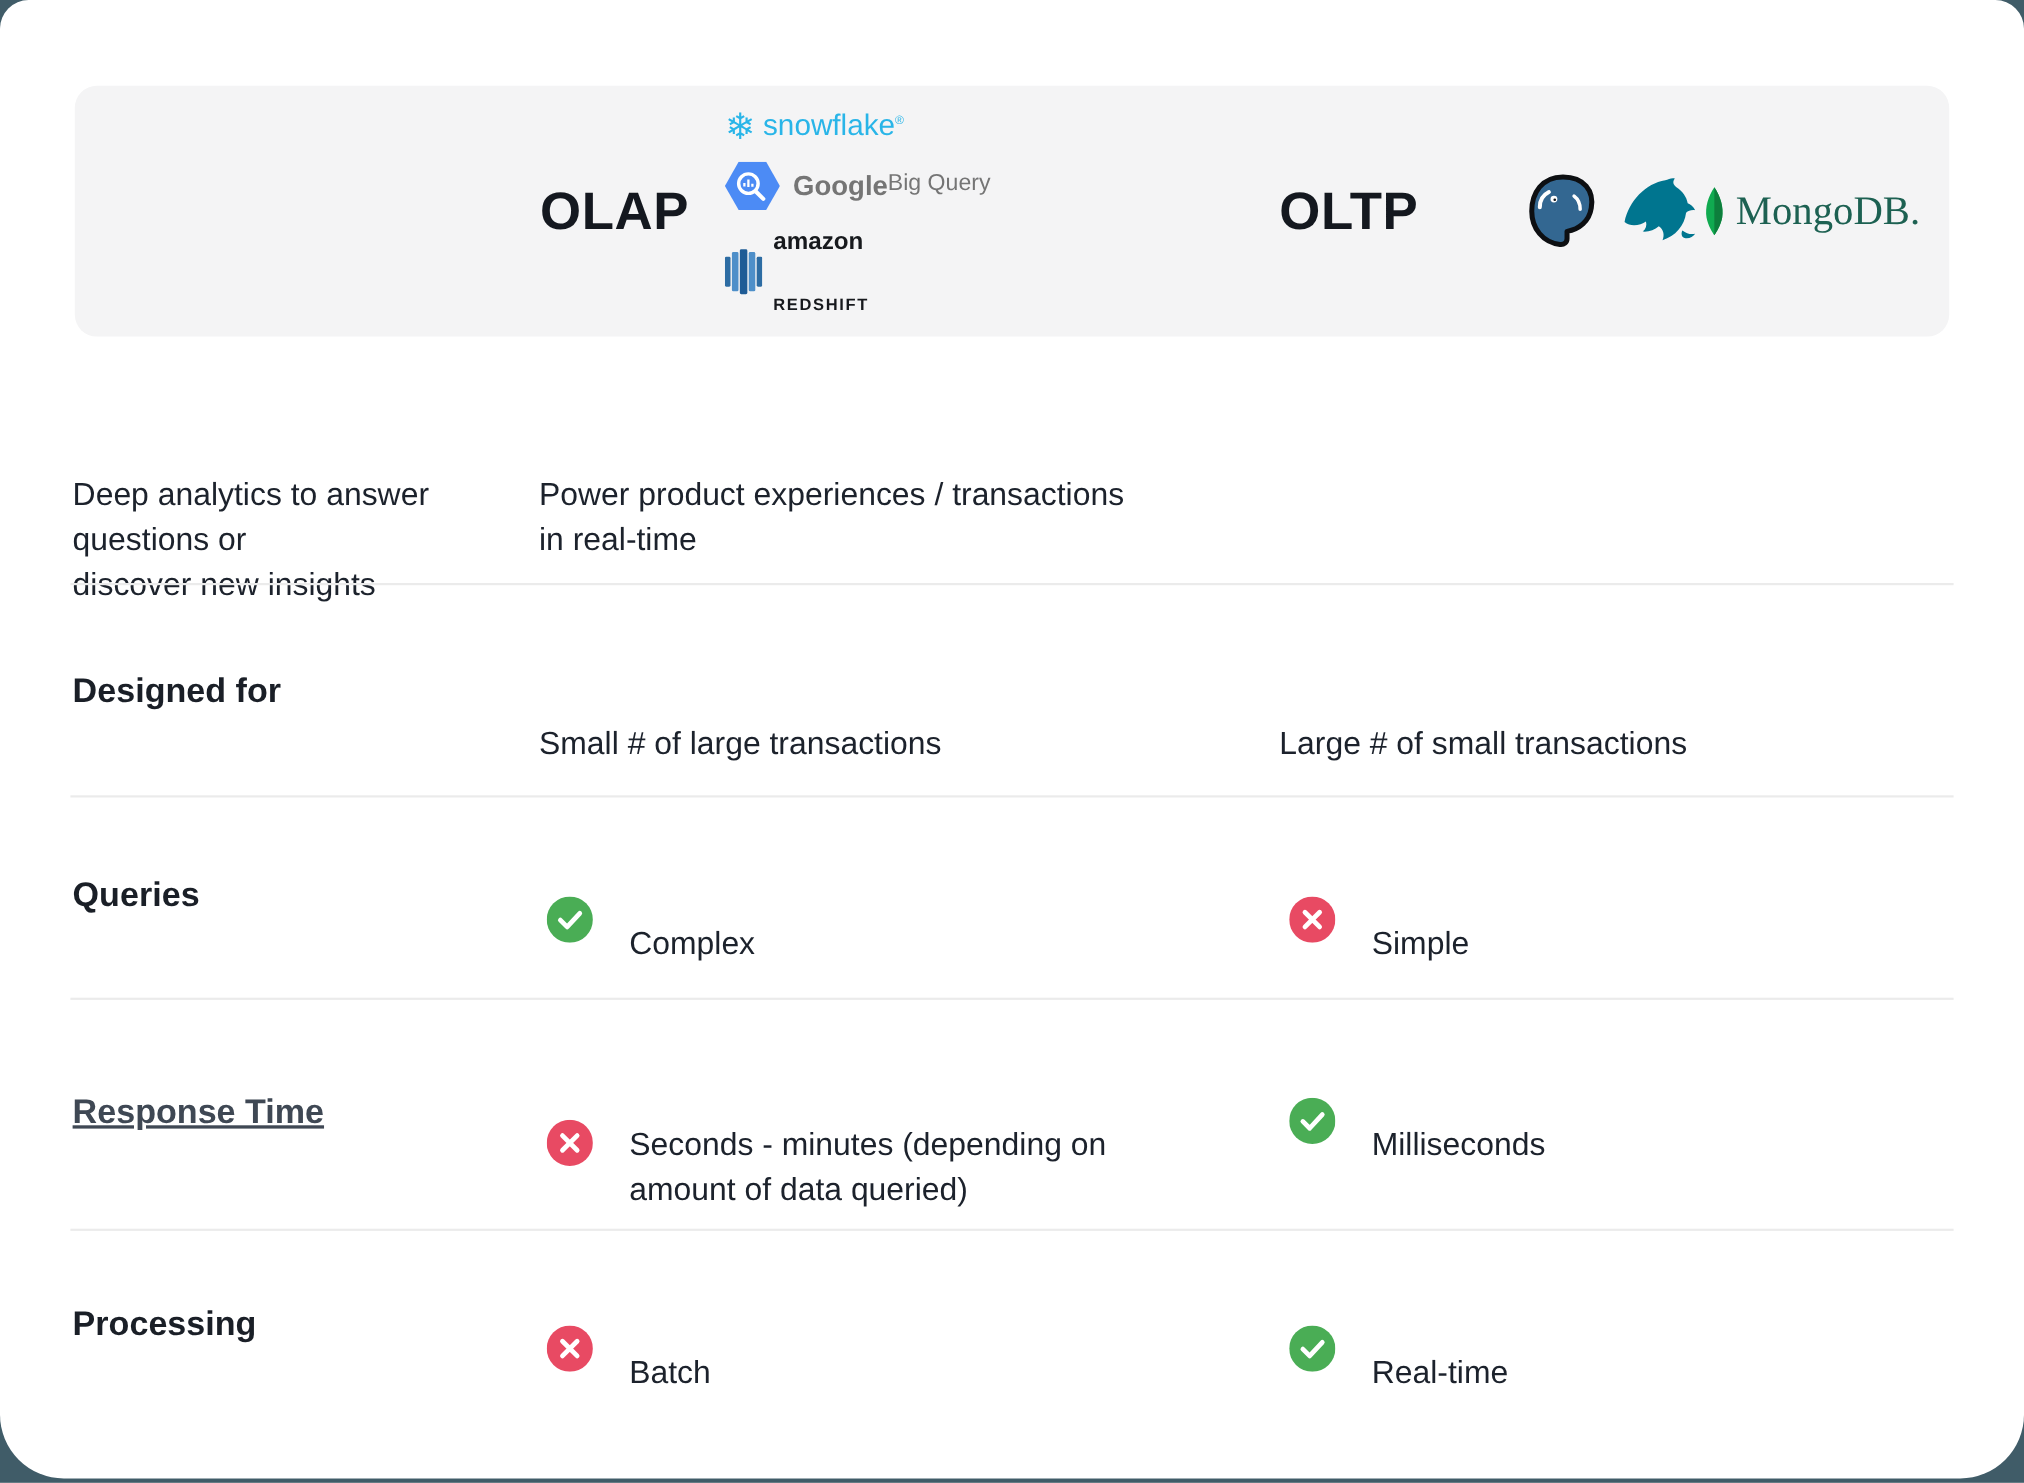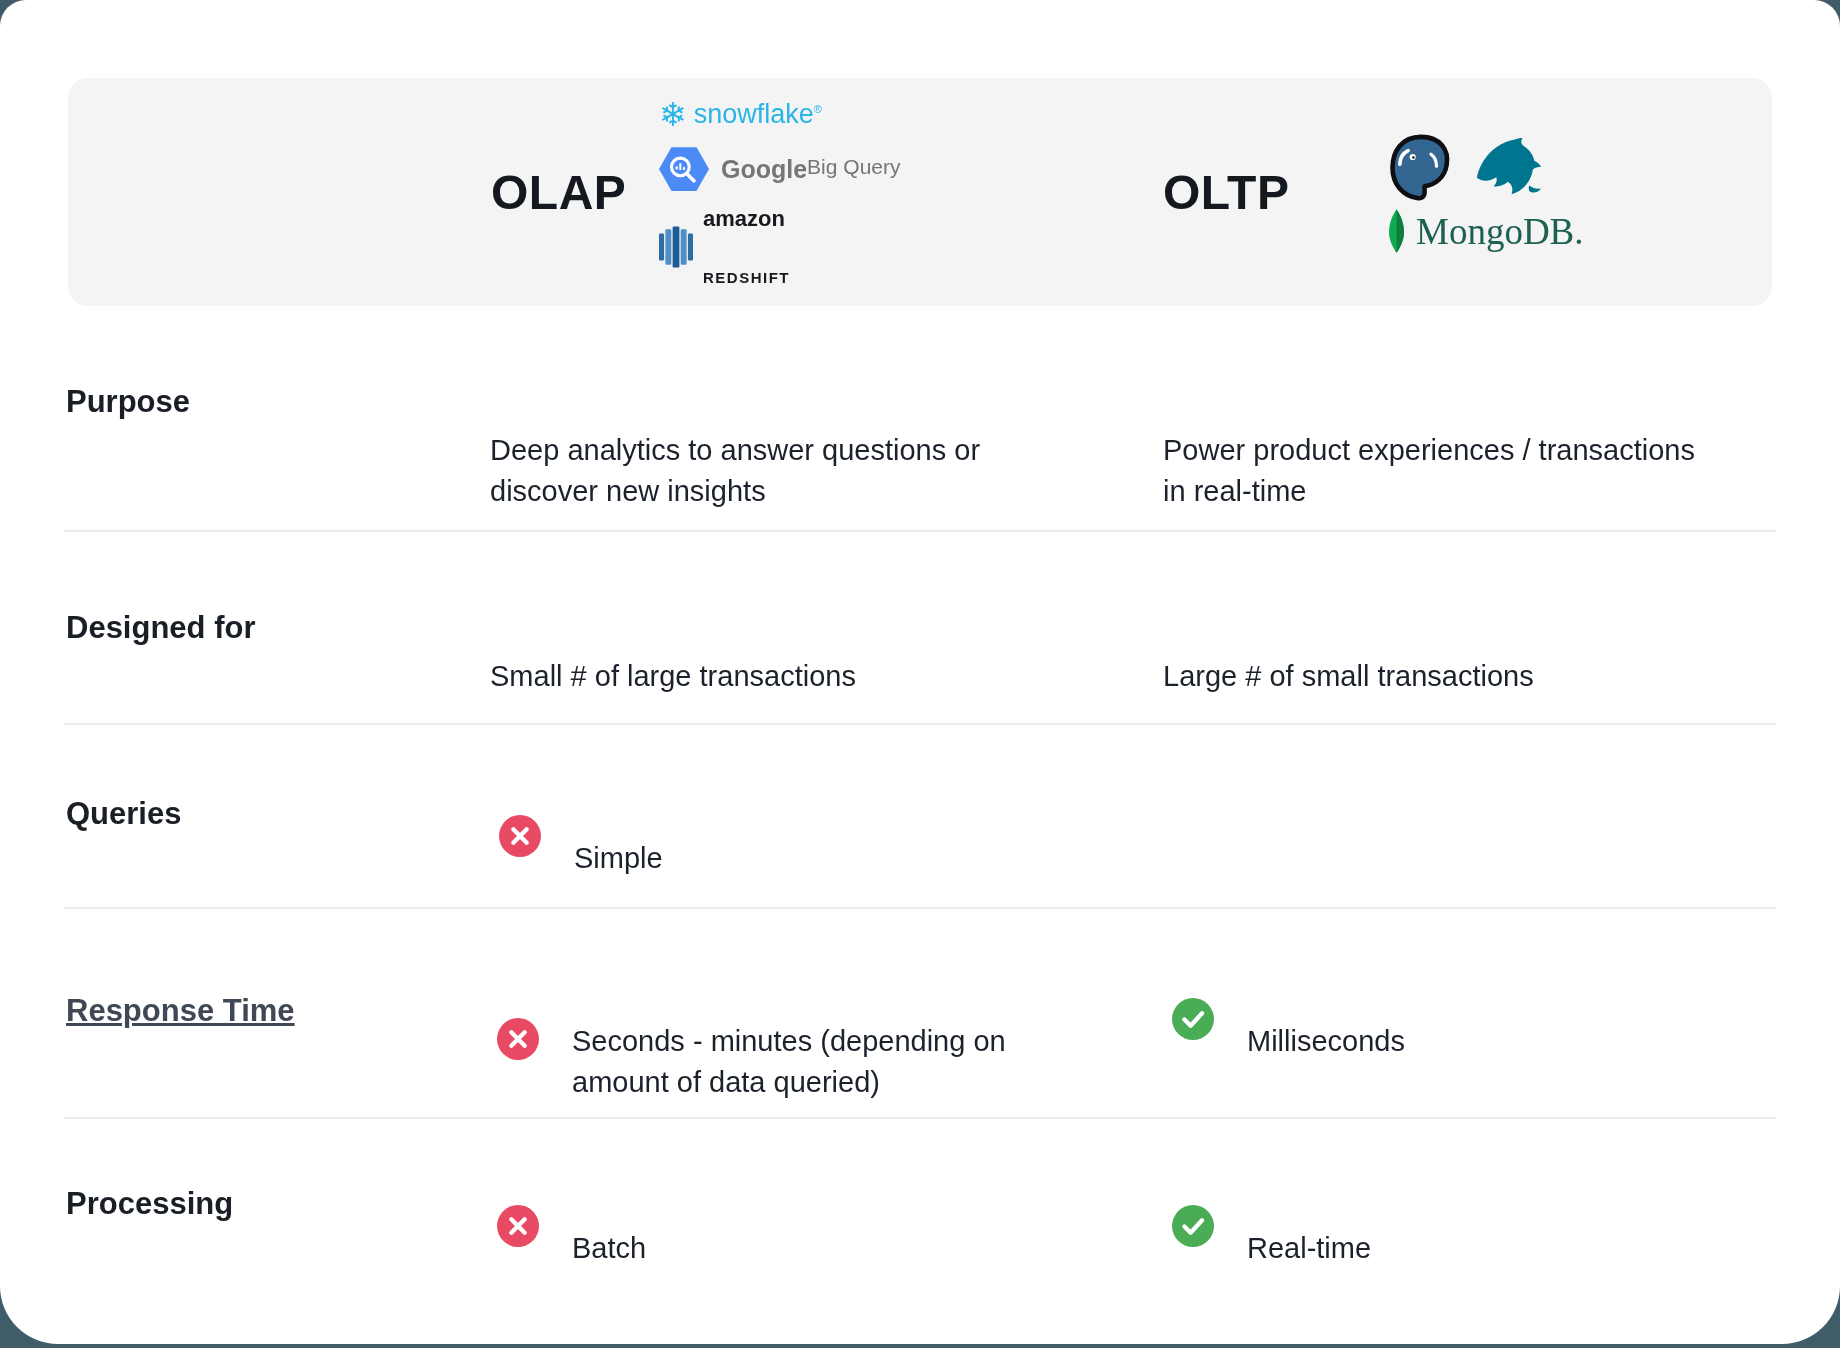--- a/index.html
+++ b/index.html
@@ -35,21 +35,21 @@
   .bq-svg{width:50px;height:44px;}
   .bq-text{margin-left:12px;display:flex;line-height:1.08;}
   .bq-l1{font-size:25px;font-weight:600;color:var(--google-gray,#757575);}
   .bq-l2{font-size:21px;font-weight:400;color:var(--google-gray,#757575);}
   
   .rs-svg{width:34px;height:46px;}
   .rs-text{margin-left:10px;display:flex;flex-direction:column;line-height:1.05;}
   .rs-l1{font-size:22px;font-weight:700;color:var(--redshift-text,#17191d);}
   .rs-l2{font-size:15px;font-weight:700;letter-spacing:1.5px;color:var(--redshift-text,#17191d);margin-top:40px;}
   
-  .oltp-logos{display:flex;flex-direction:column;gap:4px;margin-left:56px;}
+  .oltp-logos{display:flex;flex-direction:row;gap:4px;margin-left:56px;}
   .oltp-top{display:flex;align-items:flex-end;gap:18px;}
   .pg-svg{width:66px;height:74px;}
   .my-svg{width:74px;height:72px;}
   .mongo-row{display:flex;align-items:center;gap:10px;}
   .mongo-leaf{width:19px;height:44px;}
   .mongo-label{font-family:"Liberation Serif","DejaVu Serif",serif;
     font-size:37px;color:var(--mongo-text,#1d6152);}
   
   .row{
     position:absolute;left:66px;width:1708px;
@@ -138,37 +138,43 @@
             <path d="M10 0 C16 9 19 19 17.5 29 C16 37 12 43 10 46 Z" fill="var(--mongo-leaf-dark)"></path>
           </svg>
           <span class="mongo-label">MongoDB.</span>
         </div>
       </div>
     </div>
 
   </div>
 
   <div class="row" style="top:384px">
-    <div class="row-label">Purpose</div>
     <div class="cell-text">Deep analytics to answer questions or
 discover new insights</div>
     <div class="cell-text">Power product experiences / transactions
 in real-time</div>
   </div>
   <div class="sep" style="top:530px"></div>
 
   <div class="row" style="top:610px">
     <div class="row-label">Designed for</div>
     <div class="cell-text">Small # of large transactions</div>
     <div class="cell-text">Large # of small transactions</div>
   </div>
   <div class="sep" style="top:723px"></div>
 
   <div class="row" style="top:792px">
     <div class="row-label lh44">Queries</div>
+    <div class="icon-cell">
+      <svg class="badge" viewBox="0 0 44 44">
+        <circle cx="22" cy="22" r="22" fill="var(--check)"></circle>
+        <path d="M13 22.5l6.5 6.5L31.5 16" stroke="#fff" stroke-width="4.5" fill="none" stroke-linecap="round" stroke-linejoin="round"></path>
+      </svg>
+      <span class="cell-text">Complex</span>
+    </div>
     <div class="icon-cell r">
       <svg class="badge" viewBox="0 0 44 44">
         <circle cx="22" cy="22" r="22" fill="var(--cross)"></circle>
         <path d="M15 15L29 29M29 15L15 29" stroke="#fff" stroke-width="4.5" stroke-linecap="round"></path>
       </svg>
       <span class="cell-text">Simple</span>
     </div>
   </div>
   <div class="sep" style="top:907px"></div>
 

